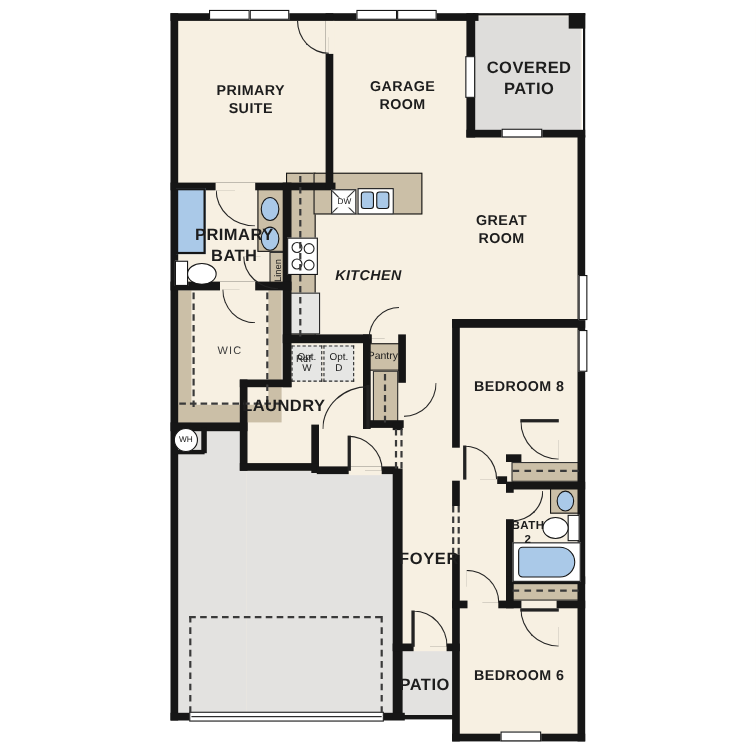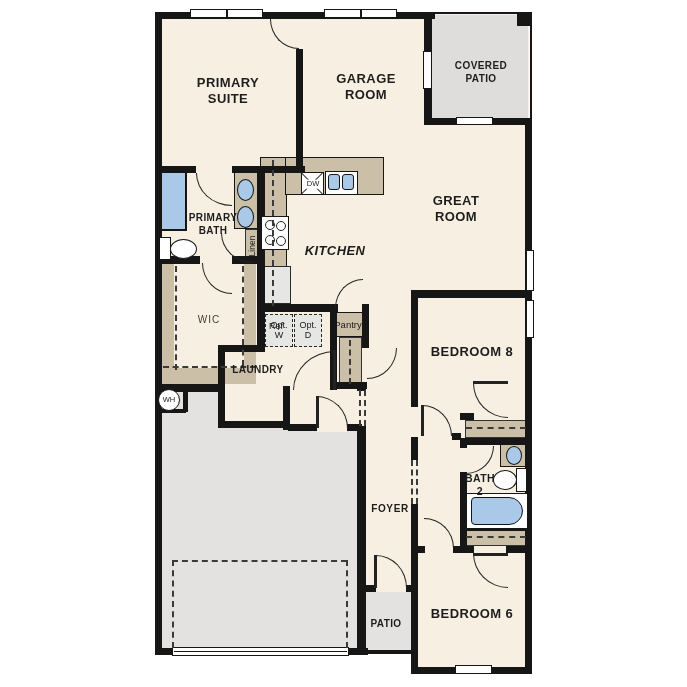--- a/index.html
+++ b/index.html
@@ -16,21 +16,21 @@
   .patiob{background:var(--patio);}
   .floorb{background:var(--floor);}
   .whiteb{background:#fff;}
   .win{background:#fff;border:1px solid var(--wall);}
   .arc{border:0 solid var(--arc);}
   .leaf{background:var(--arc);}
   .dashv{width:0;border-left:2px dashed #3a3a3a;}
   .dashh{height:0;border-top:2px dashed #3a3a3a;}
   .lbl{transform:translate(-50%,-50%);font-weight:bold;font-size:13px;color:var(--ink);
        letter-spacing:.4px;text-align:center;white-space:pre-line;line-height:1.25;}
-  .mid{font-size:10px;}
+  .mid{font-size:15px;}
   .sm{font-size:10.5px;}
   .chip{background:var(--chip);border:1.5px solid #2a2a2a;}
   .chipd{background:var(--chip);border:1.5px dashed #2a2a2a;}
   .chiplbl{transform:translate(-50%,-50%);font-size:9px;font-weight:normal;color:#1a1a1a;
            text-align:center;white-space:pre-line;line-height:1.15;}
   .fix{background:#fff;border:1.5px solid var(--wall);}
   .bluefix{background:var(--blue);border:1.5px solid var(--wall);}
   .oval{border-radius:50%;}
   .burner{width:10px;height:10px;border:1.2px solid #222;border-radius:50%;background:#fff;}
 </style>

